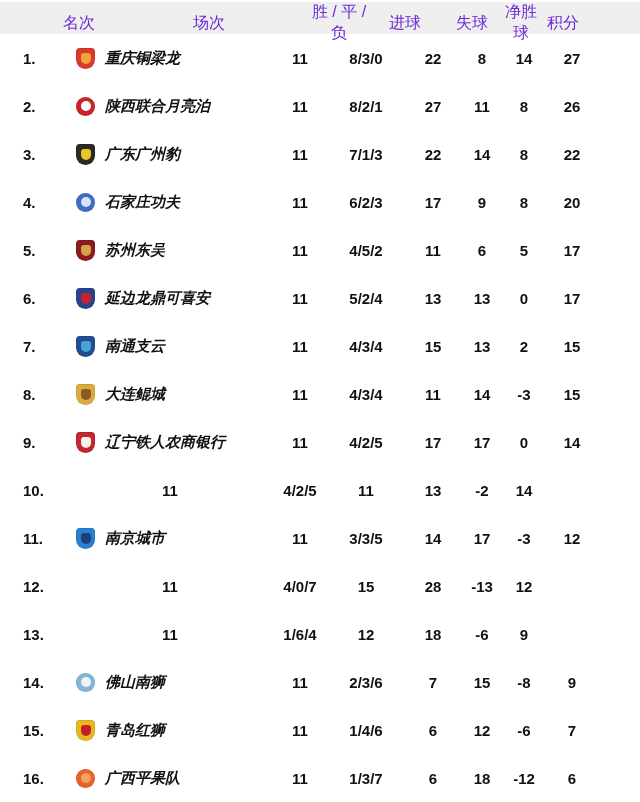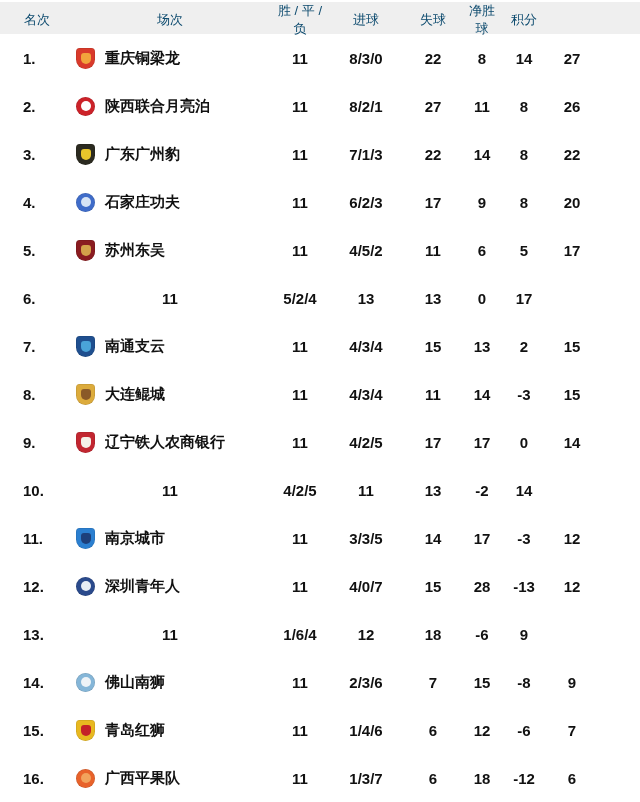--- a/index.html
+++ b/index.html
@@ -15,23 +15,24 @@
     padding-top: 2px;
   }
   .grid-row {
     display: grid;
     grid-template-columns: 70px 200px 60px 72px 62px 36px 48px 48px 1fr;
     align-items: center;
   }
   .thead {
     height: 32px;
     background: #efefef;
-    color: #0c4a6e;
-    font-size: 13px;
+    color: #6d28d9;
+    font-size: 16px;
     font-weight: 400;
+    padding-left: 39px;
   }
   .thead .cell-rank { padding-left: 24px; }
   .thead .cell-club { padding-left: 35px; }
   .cell-num { text-align: center; }
   .trow {
     height: 48px;
     color: #111111;
     font-size: 15px;
     font-weight: 700;
     background: #ffffff;
@@ -53,21 +54,21 @@
     box-shadow: 0 0 0 0.5px rgba(0,0,0,0.15) inset;
   }
   .badge.shield { border-radius: 4px 4px 10px 10px; }
   .badge.circle { border-radius: 50%; height: 19px; }
   .badge-core {
     width: 10px;
     height: 11px;
     border-radius: 3px 3px 5px 5px;
   }
   .badge.circle .badge-core { border-radius: 50%; height: 10px; }
-  .club-name { white-space: nowrap; }
+  .club-name { white-space: nowrap; font-style: italic; }
 </style>
 </head>
 <body>
 
 <div class="standings">
 
   <div class="grid-row thead">
     <div class="cell-rank">名次</div>
     <div class="cell-num">场次</div>
     <div class="cell-num">胜 / 平 / 负</div>
@@ -159,20 +160,26 @@
     <div class="cell-num">4/5/2</div>
     <div class="cell-num">11</div>
     <div class="cell-num">6</div>
     <div class="cell-num">5</div>
     <div class="cell-num">17</div>
     <div></div>
   </div>
 
   <div class="grid-row trow">
     <div class="cell-rank">6.</div>
+    <div class="cell-club">
+      <span class="badge shield" style="background: rgb(39, 68, 140);">
+        <span class="badge-core" style="background: rgb(196, 36, 48);"></span>
+      </span>
+      <span class="club-name">延边龙鼎可喜安</span>
+    </div>
     <div class="cell-num">11</div>
     <div class="cell-num">5/2/4</div>
     <div class="cell-num">13</div>
     <div class="cell-num">13</div>
     <div class="cell-num">0</div>
     <div class="cell-num">17</div>
     <div></div>
   </div>
 
   <div class="grid-row trow">
@@ -249,26 +256,20 @@
     <div class="cell-num">3/3/5</div>
     <div class="cell-num">14</div>
     <div class="cell-num">17</div>
     <div class="cell-num">-3</div>
     <div class="cell-num">12</div>
     <div></div>
   </div>
 
   <div class="grid-row trow">
     <div class="cell-rank">12.</div>
-    <div class="cell-club">
-      <span class="badge circle" style="background: rgb(42, 74, 140);">
-        <span class="badge-core" style="background: rgb(232, 238, 245);"></span>
-      </span>
-      <span class="club-name">深圳青年人</span>
-    </div>
     <div class="cell-num">11</div>
     <div class="cell-num">4/0/7</div>
     <div class="cell-num">15</div>
     <div class="cell-num">28</div>
     <div class="cell-num">-13</div>
     <div class="cell-num">12</div>
     <div></div>
   </div>
 
   <div class="grid-row trow">

